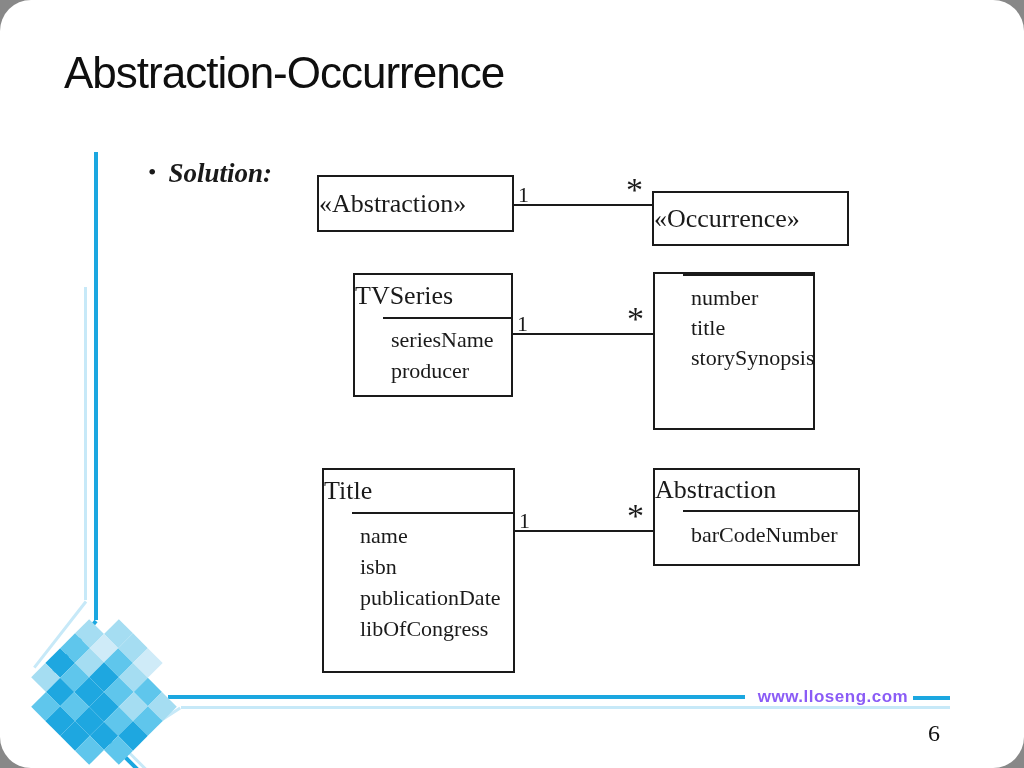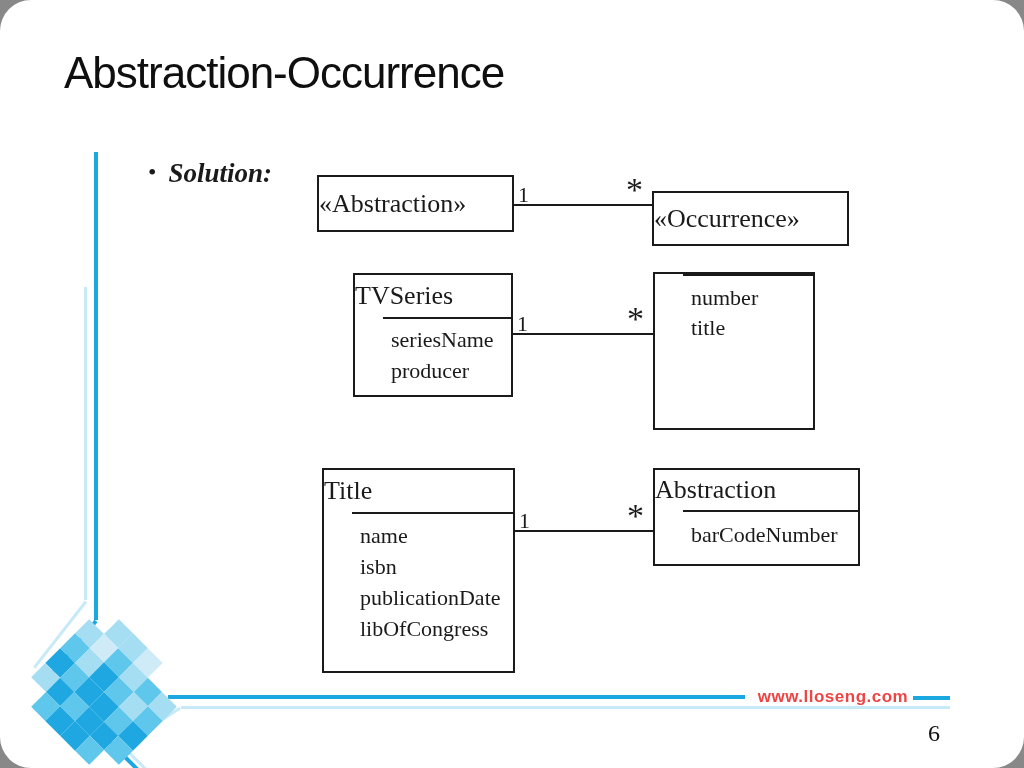--- a/index.html
+++ b/index.html
@@ -86,20 +86,21 @@
       <div>producer</div>
     </div>
   </div>
   <div class="assoc" id="a2"></div>
   <div class="mult" id="m2a">1</div>
   <div class="mult star" id="m2b">*</div>
   <div class="box" id="d2-right">
     <div class="attrs">
       <div>number</div>
       <div>title</div>
+      <div>storySynopsis</div>
     </div>
   </div>
 
   <div class="box" id="d3-left">
     <div class="hdr">Title</div>
     <div class="attrs">
       <div>name</div>
       <div>isbn</div>
       <div>publicationDate</div>
       <div>libOfCongress</div>
@@ -157,15 +158,15 @@
       <div style="background: rgb(30, 167, 224);"></div>
       <div style="background: rgb(95, 198, 236);"></div>
       <div style="background: transparent;"></div>
       <div style="background: rgb(95, 198, 236);"></div>
       <div style="background: rgb(30, 167, 224);"></div>
       <div style="background: rgb(30, 167, 224);"></div>
       <div style="background: rgb(95, 198, 236);"></div>
       <div style="background: transparent;"></div>
     </div>
 
-  <div class="abs" id="weblink" style="color: #ef4444;">www.lloseng.com</div>
+  <div class="abs" id="weblink" style="color: #8b5cf6;">www.lloseng.com</div>
   <div class="abs" id="pagenum">6</div>
 </div>
 
 </body></html>

